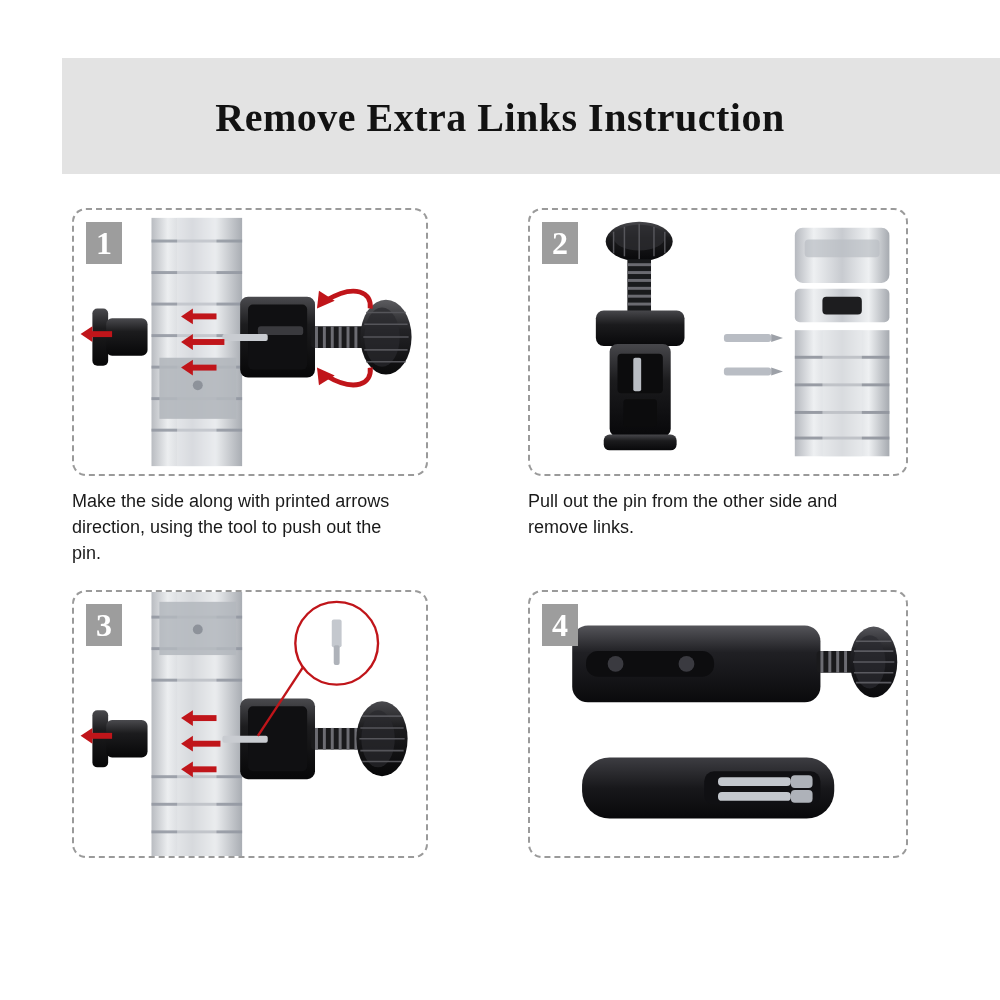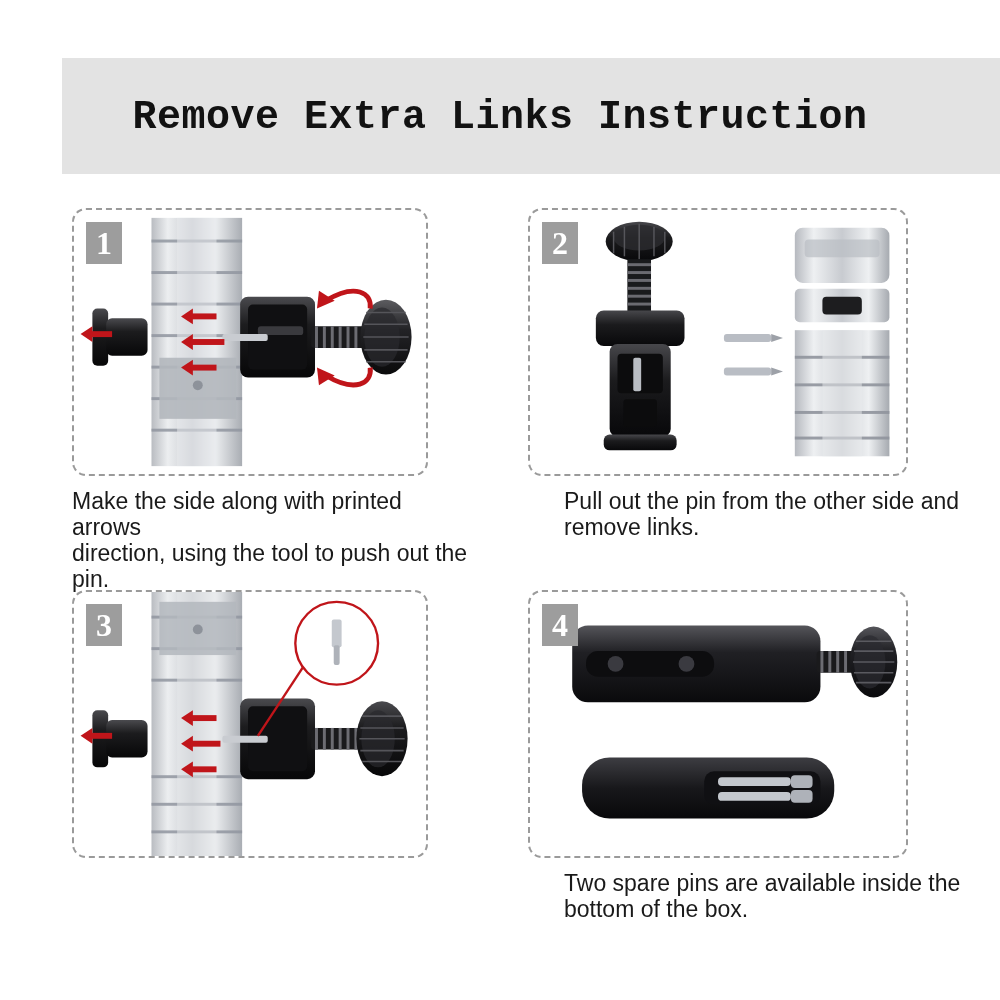--- a/index.html
+++ b/index.html
@@ -29,21 +29,21 @@
     width: 938px;
     height: 116px;
     background: #e3e3e3;
   }
   .title {
     position: absolute;
     left: 0;
     top: 60px;
     width: 1000px;
     text-align: center;
-    font-family: Liberation Mono, monospace;
+    font-family: Liberation Serif, serif;
     font-weight: bold;
     font-size: 40px;
     letter-spacing: 0.5px;
     color: #121212;
     line-height: 116px;
     height: 116px;
   }
   
   .grid {
     position: absolute;
@@ -82,26 +82,26 @@
     font-weight: bold;
     font-size: 32px;
     text-align: center;
     line-height: 42px;
     z-index: 5;
   }
   .caption {
     position: relative;
     width: 400px;
     margin-top: 12px;
-    font-size: 23px;
+    font-size: 18px;
     line-height: 26px;
     color: #1a1a1a;
     white-space: pre-line;
   }
-  .cell.c2 .caption, .cell.c4 .caption { width: 410px; margin-left: 36px; }
+  .cell.c2 .caption, .cell.c4 .caption { width: 410px; }
 
   
   .art { position: absolute; left: 0; top: 0; width: 100%; height: 100%; }
 </style>
 </head>
 <body>
 
 <div class="page">
 
   <div class="header-band"></div>
@@ -411,18 +411,16 @@
               <rect x="190" y="188" width="74" height="9" rx="4" fill="#c3c7cd"></rect>
               <rect x="264" y="186" width="22" height="13" rx="4" fill="#aeb2b9"></rect>
             </g>
             <g>
               <rect x="190" y="203" width="74" height="9" rx="4" fill="#c3c7cd"></rect>
               <rect x="264" y="201" width="22" height="13" rx="4" fill="#aeb2b9"></rect>
             </g>
           </g>
         </svg>
       </div>
-      <div class="caption">Two spare pins are available inside the
-bottom of the box.</div>
     </div>
 
   </div>
 </div>
 
 </body></html>

